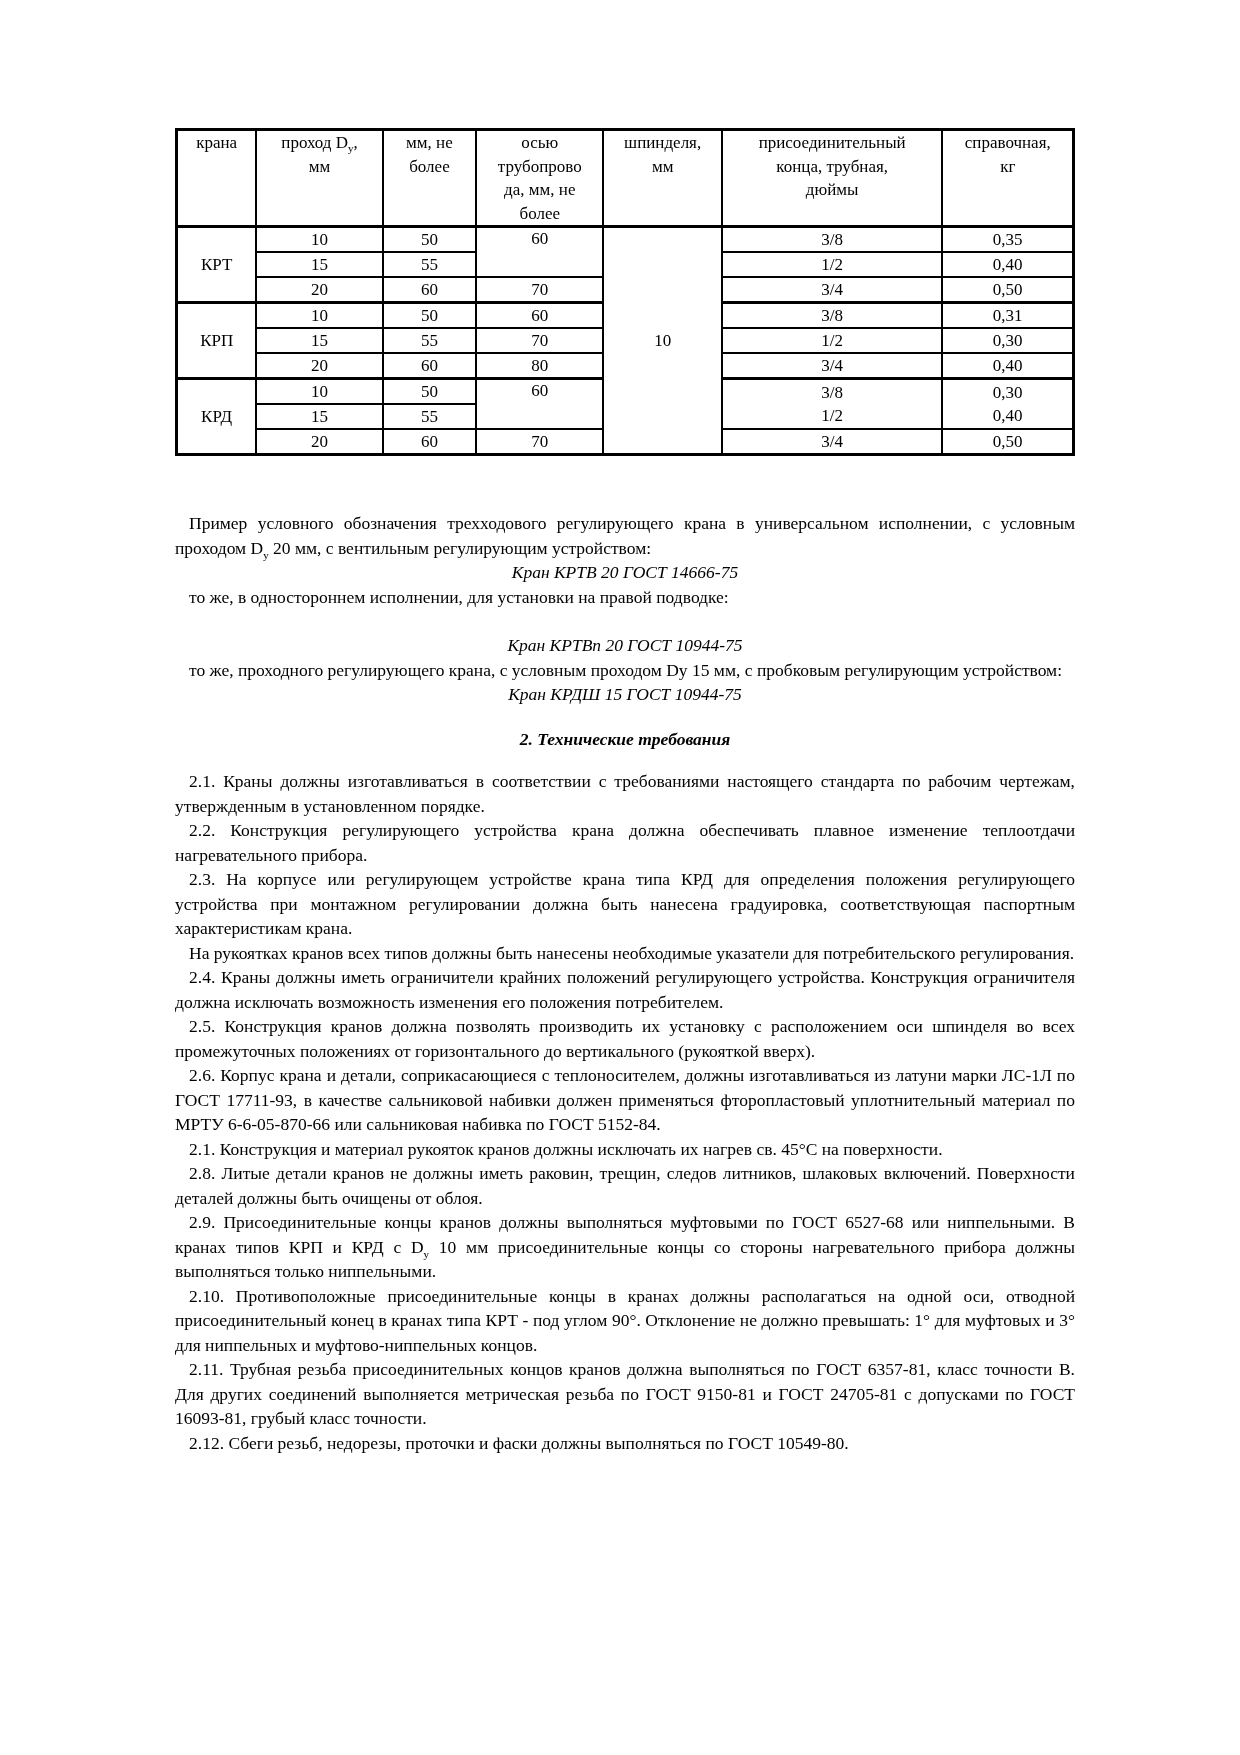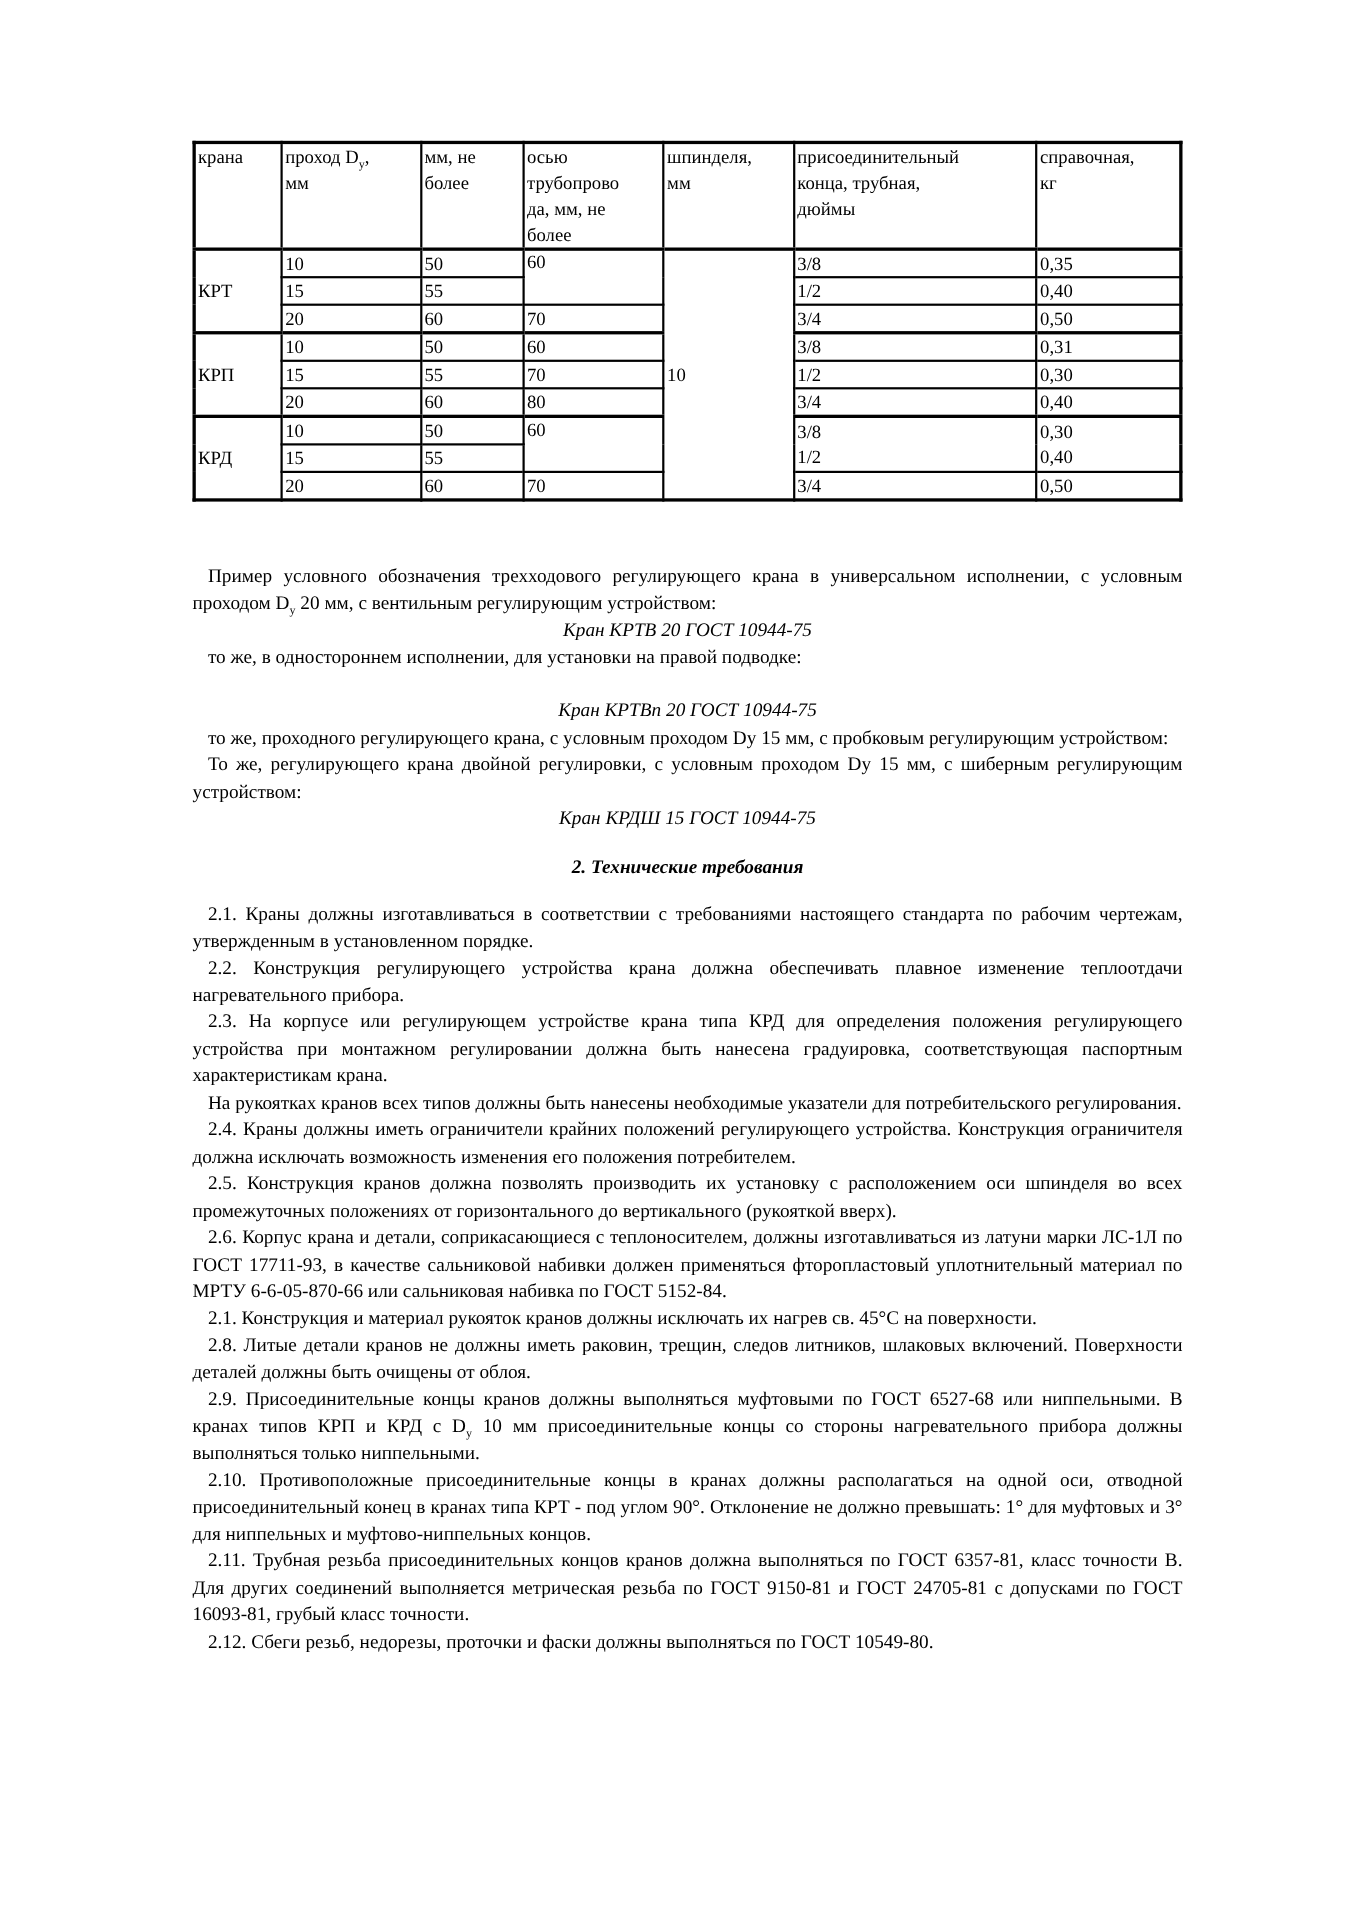--- a/index.html
+++ b/index.html
@@ -12,21 +12,21 @@
     overflow:hidden;
   }
   
   table.dims{
     width:100%;border-collapse:collapse;table-layout:fixed;
     border:3px solid #000;
     font-size:17px;
   }
   table.dims th,table.dims td{
     border:2px solid #000;
-    text-align:left;vertical-align:middle;
+    text-align:center;vertical-align:middle;
     padding:0 2px;overflow:hidden;margin-left:28px;
   }
   table.dims th{
     font-weight:normal;vertical-align:top;
     height:93px;line-height:23.5px;white-space:pre-line;
   }
   table.dims thead th{border-bottom:3px solid #000;}
   table.dims td{height:23px;line-height:22px;}
   table.dims tr.group-start td{border-top:3px solid #000;}
   table.dims td.va-top{vertical-align:top;}
@@ -142,25 +142,24 @@
         <td>20</td>
         <td>60</td>
         <td>70</td>
         <td>3/4</td>
         <td>0,50</td>
       </tr>
     </tbody>
   </table>
 
   <p class="first-after-table">Пример условного обозначения трехходового регулирующего крана в универсальном исполнении, с условным проходом D<sub>у</sub> 20 мм, с вентильным регулирующим устройством:</p>
-  <p class="designation">Кран КРТВ 20 ГОСТ 10944-75</p>
+  <p class="designation">Кран КРТВ 20 ГОСТ 14666-75</p>
   <p>то же, в одностороннем исполнении, для установки на правой подводке:</p>
   <p class="designation gap-above">Кран КРТВп 20 ГОСТ 10944-75</p>
   <p>то же, проходного регулирующего крана, с условным проходом Dy 15 мм, с пробковым регулирующим устройством:</p>
-  <p>То же, регулирующего крана двойной регулировки, с условным проходом Dy 15 мм, с шиберным регулирующим устройством:</p>
   <p class="designation">Кран КРДШ 15 ГОСТ 10944-75</p>
 
   <h2 class="section-heading">2. Технические требования</h2>
 
   <p>2.1. Краны должны изготавливаться в соответствии с требованиями настоящего стандарта по рабочим чертежам, утвержденным в установленном порядке.</p>
   <p>2.2. Конструкция регулирующего устройства крана должна обеспечивать плавное изменение теплоотдачи нагревательного прибора.</p>
   <p>2.3. На корпусе или регулирующем устройстве крана типа КРД для определения положения регулирующего устройства при монтажном регулировании должна быть нанесена градуировка, соответствующая паспортным характеристикам крана.</p>
   <p>На рукоятках кранов всех типов должны быть нанесены необходимые указатели для потребительского регулирования.</p>
   <p>2.4. Краны должны иметь ограничители крайних положений регулирующего устройства. Конструкция ограничителя должна исключать возможность изменения его положения потребителем.</p>
   <p>2.5. Конструкция кранов должна позволять производить их установку с расположением оси шпинделя во всех промежуточных положениях от горизонтального до вертикального (рукояткой вверх).</p>

